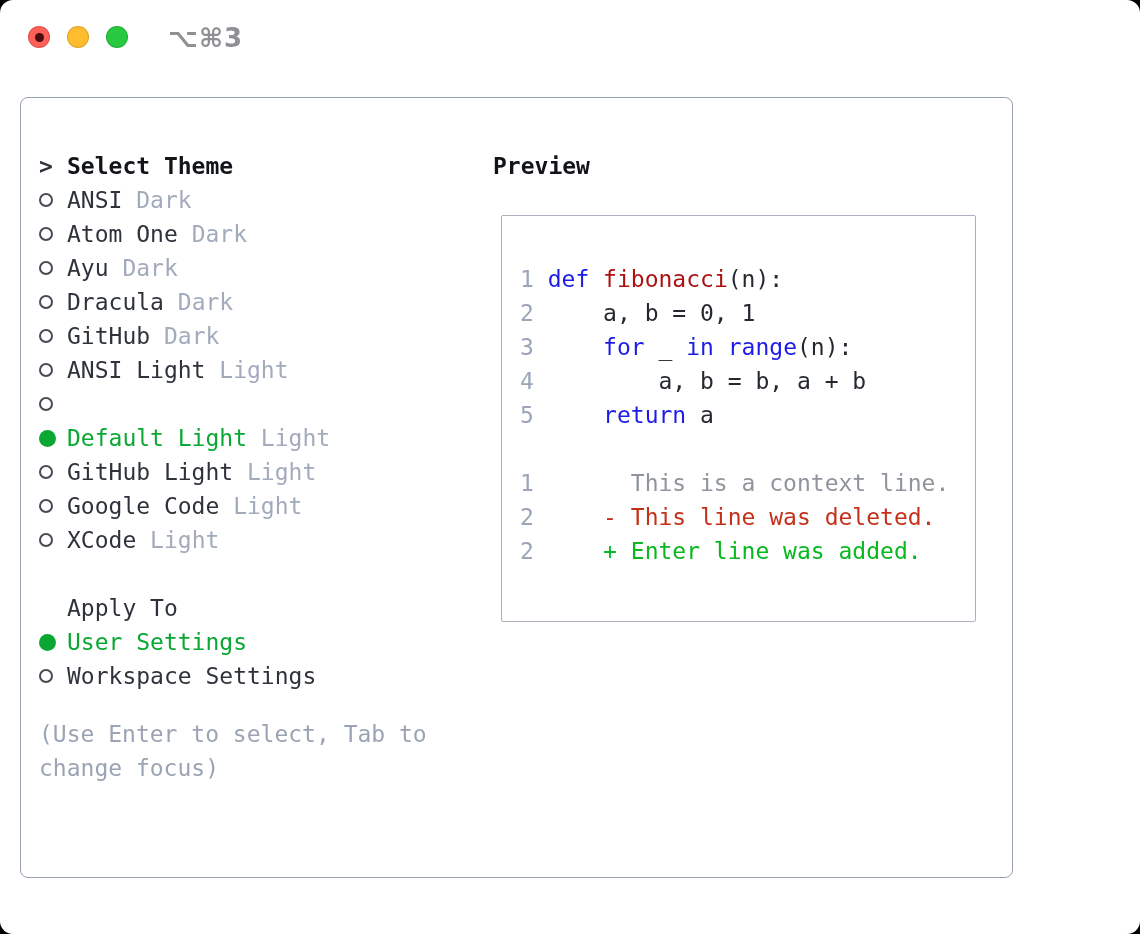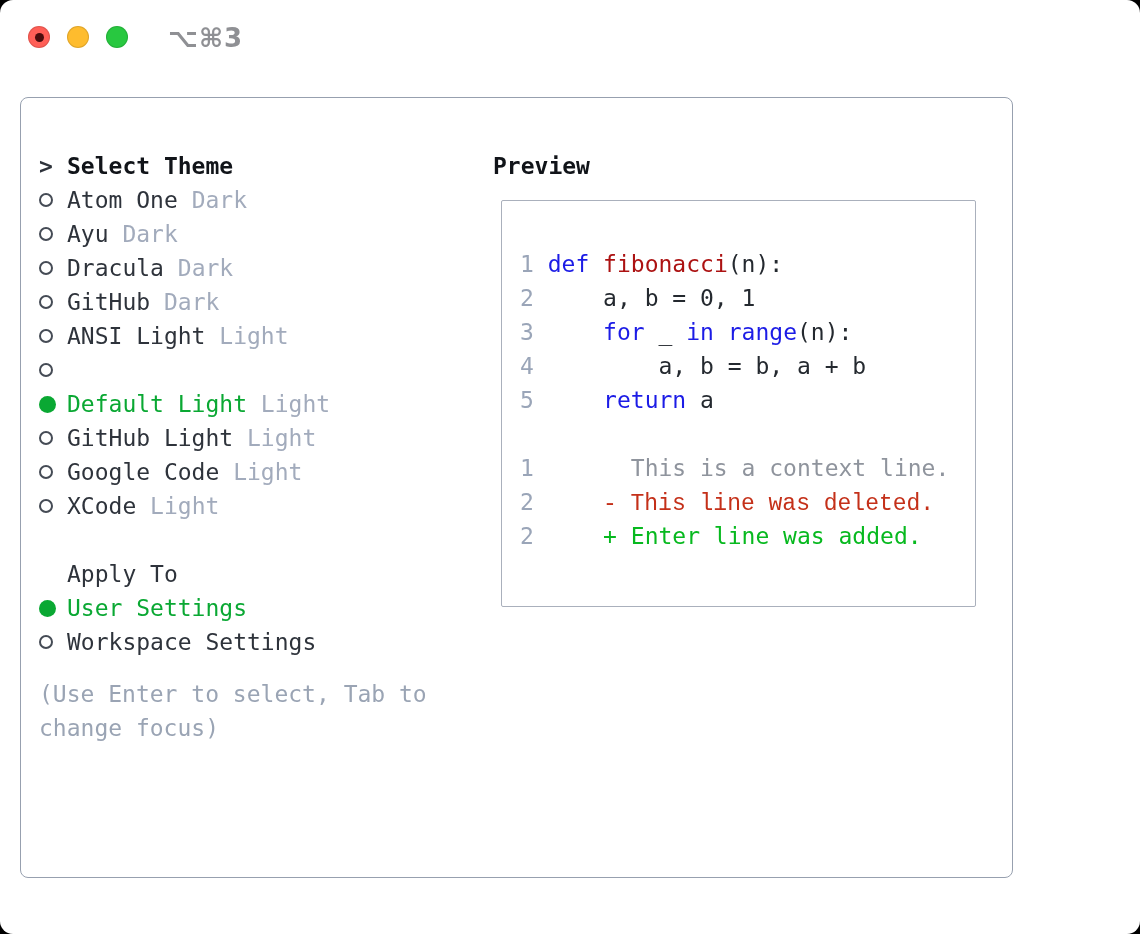--- a/index.html
+++ b/index.html
@@ -42,36 +42,36 @@
   .marker { width:28px; flex:none; display:flex; align-items:center; }
   .arrow { font-weight:bold; color:var(--text,#2e333b); font-size:23px; }
   .ring   { width:14px; height:14px; border:2px solid #454b55; border-radius:50%; }
   .selmark{ width:17px; height:17px; border-radius:50%; background:var(--selected-green,#0aa833); }
   .heading { font-weight:bold; color:#111419; white-space:pre; }
   .item-label { white-space:pre; }
   .item-name.selected { color:var(--selected-green,#0aa833); }
   .item-tag { color:var(--dim,#a2abbc); }
   .spacer34 { height:34px; }
   .hint-line { height:34px; line-height:34px; font-size:23px; color:var(--hint,#9aa4b4); white-space:pre; }
-  .hint-block { margin-top:18px; }
+  .hint-block { margin-top:24px; }
 
   
   .preview-heading { height:34px; line-height:34px; font-size:23px; font-weight:bold; color:#111419; }
   .preview-box {
-    margin-left:8px; margin-top:17px; width:475px; height:407px;
+    margin-left:8px; margin-top:32px; width:475px; height:407px;
     border:1.5px solid var(--preview-border,#aab0bc); border-radius:2px;
     padding:46px 0 0 18px; overflow:hidden;
   }
   .code-line { height:34px; line-height:34px; font-size:23px; white-space:pre; }
   .lnum { color:var(--line-number,#9aa5b8); }
   .tok-keyword  { color:var(--keyword-blue,#1c1ce6); }
   .tok-function { color:var(--function-red,#ac1212); }
   .tok-plain    { color:#24292f; }
   .tok-context  { color:var(--context-gray,#8f949d); }
-  .tok-deleted  { color:var(--deleted-red,#c43019);font-family:Liberation Mono, monospace; }
+  .tok-deleted  { color:var(--deleted-red,#c43019); }
   .tok-added    { color:var(--added-green,#07b91f); }
 </style>
 </head>
 <body>
 
 <div class="window">
 
   <div class="titlebar">
     <span class="tl red">
         <span class="dot"></span>
@@ -85,20 +85,26 @@
 
     <div class="left">
       <div class="row">
         <span class="marker">
             <span class="arrow">&gt;</span>
           </span>
         <span class="heading">Select Theme</span>
       </div>
 
       <div id="theme-list">
+          <div class="row">
+            <span class="marker">
+              <span class="ring"></span>
+            </span>
+            <span class="item-label"><span class="item-name">ANSI</span><span class="item-tag"> Dark</span></span>
+          </div>
           <div class="row">
             <span class="marker">
               <span class="ring"></span>
             </span>
             <span class="item-label"><span class="item-name">Atom One</span><span class="item-tag"> Dark</span></span>
           </div>
           <div class="row">
             <span class="marker">
               <span class="ring"></span>
             </span>

